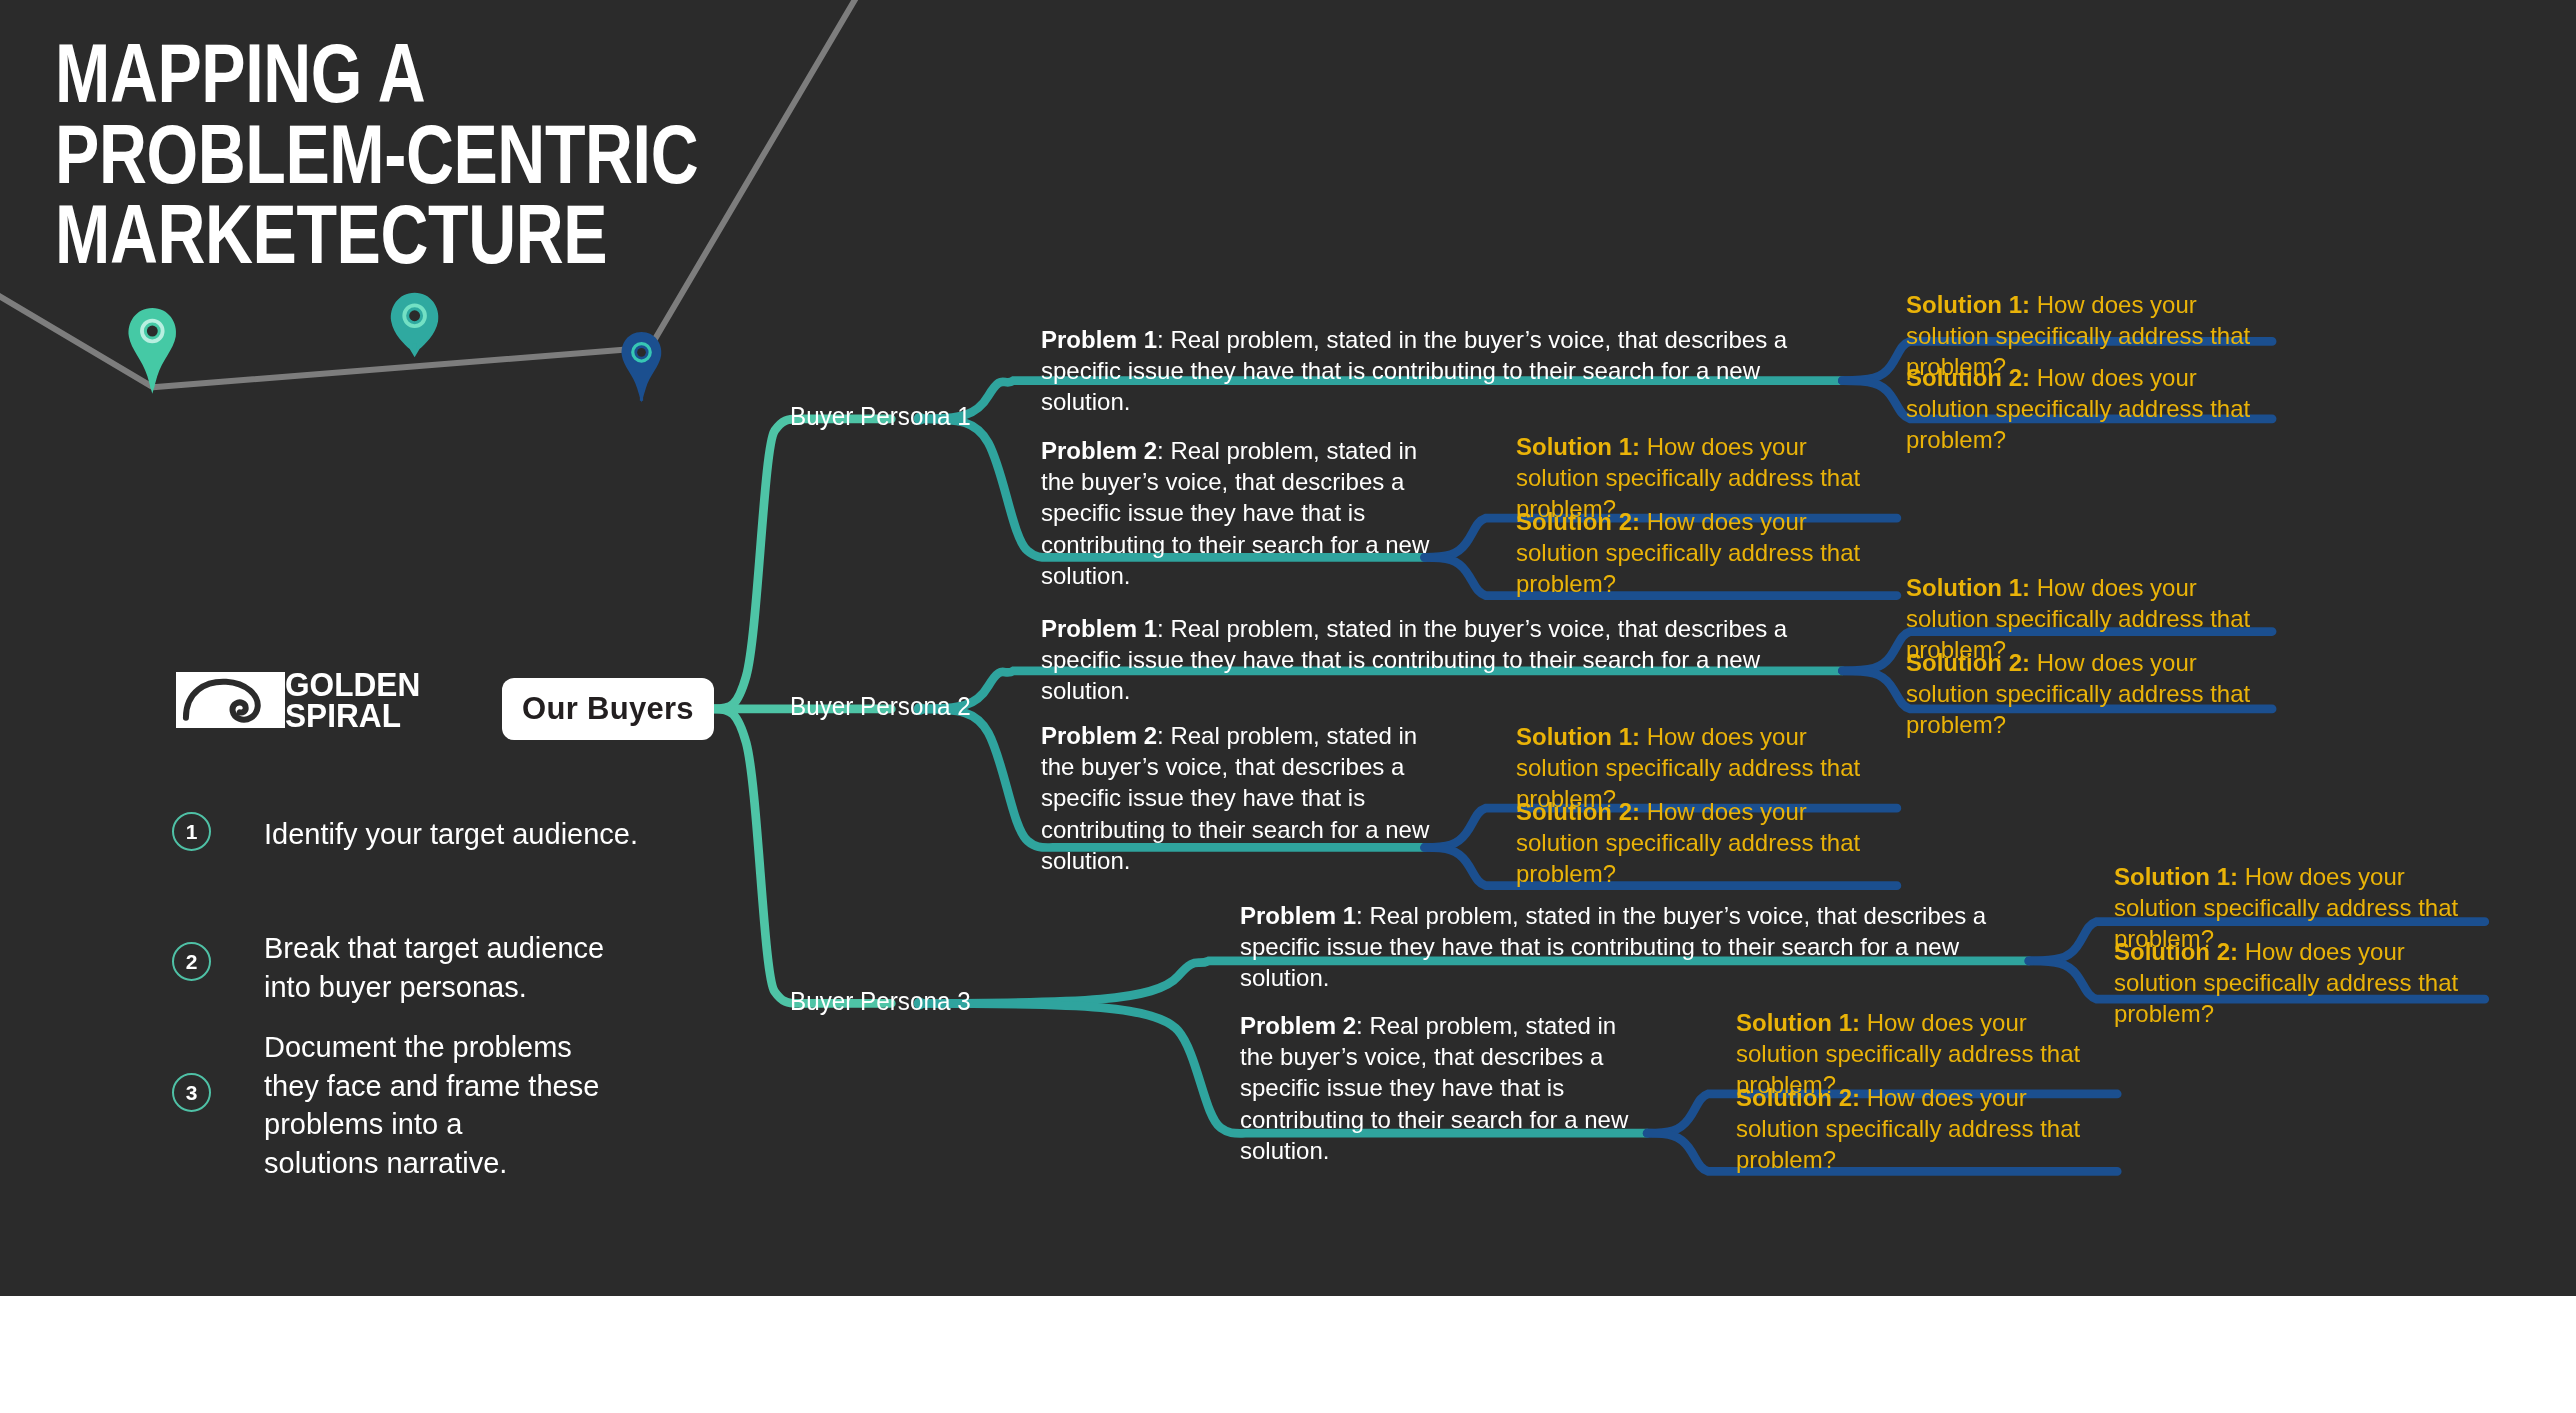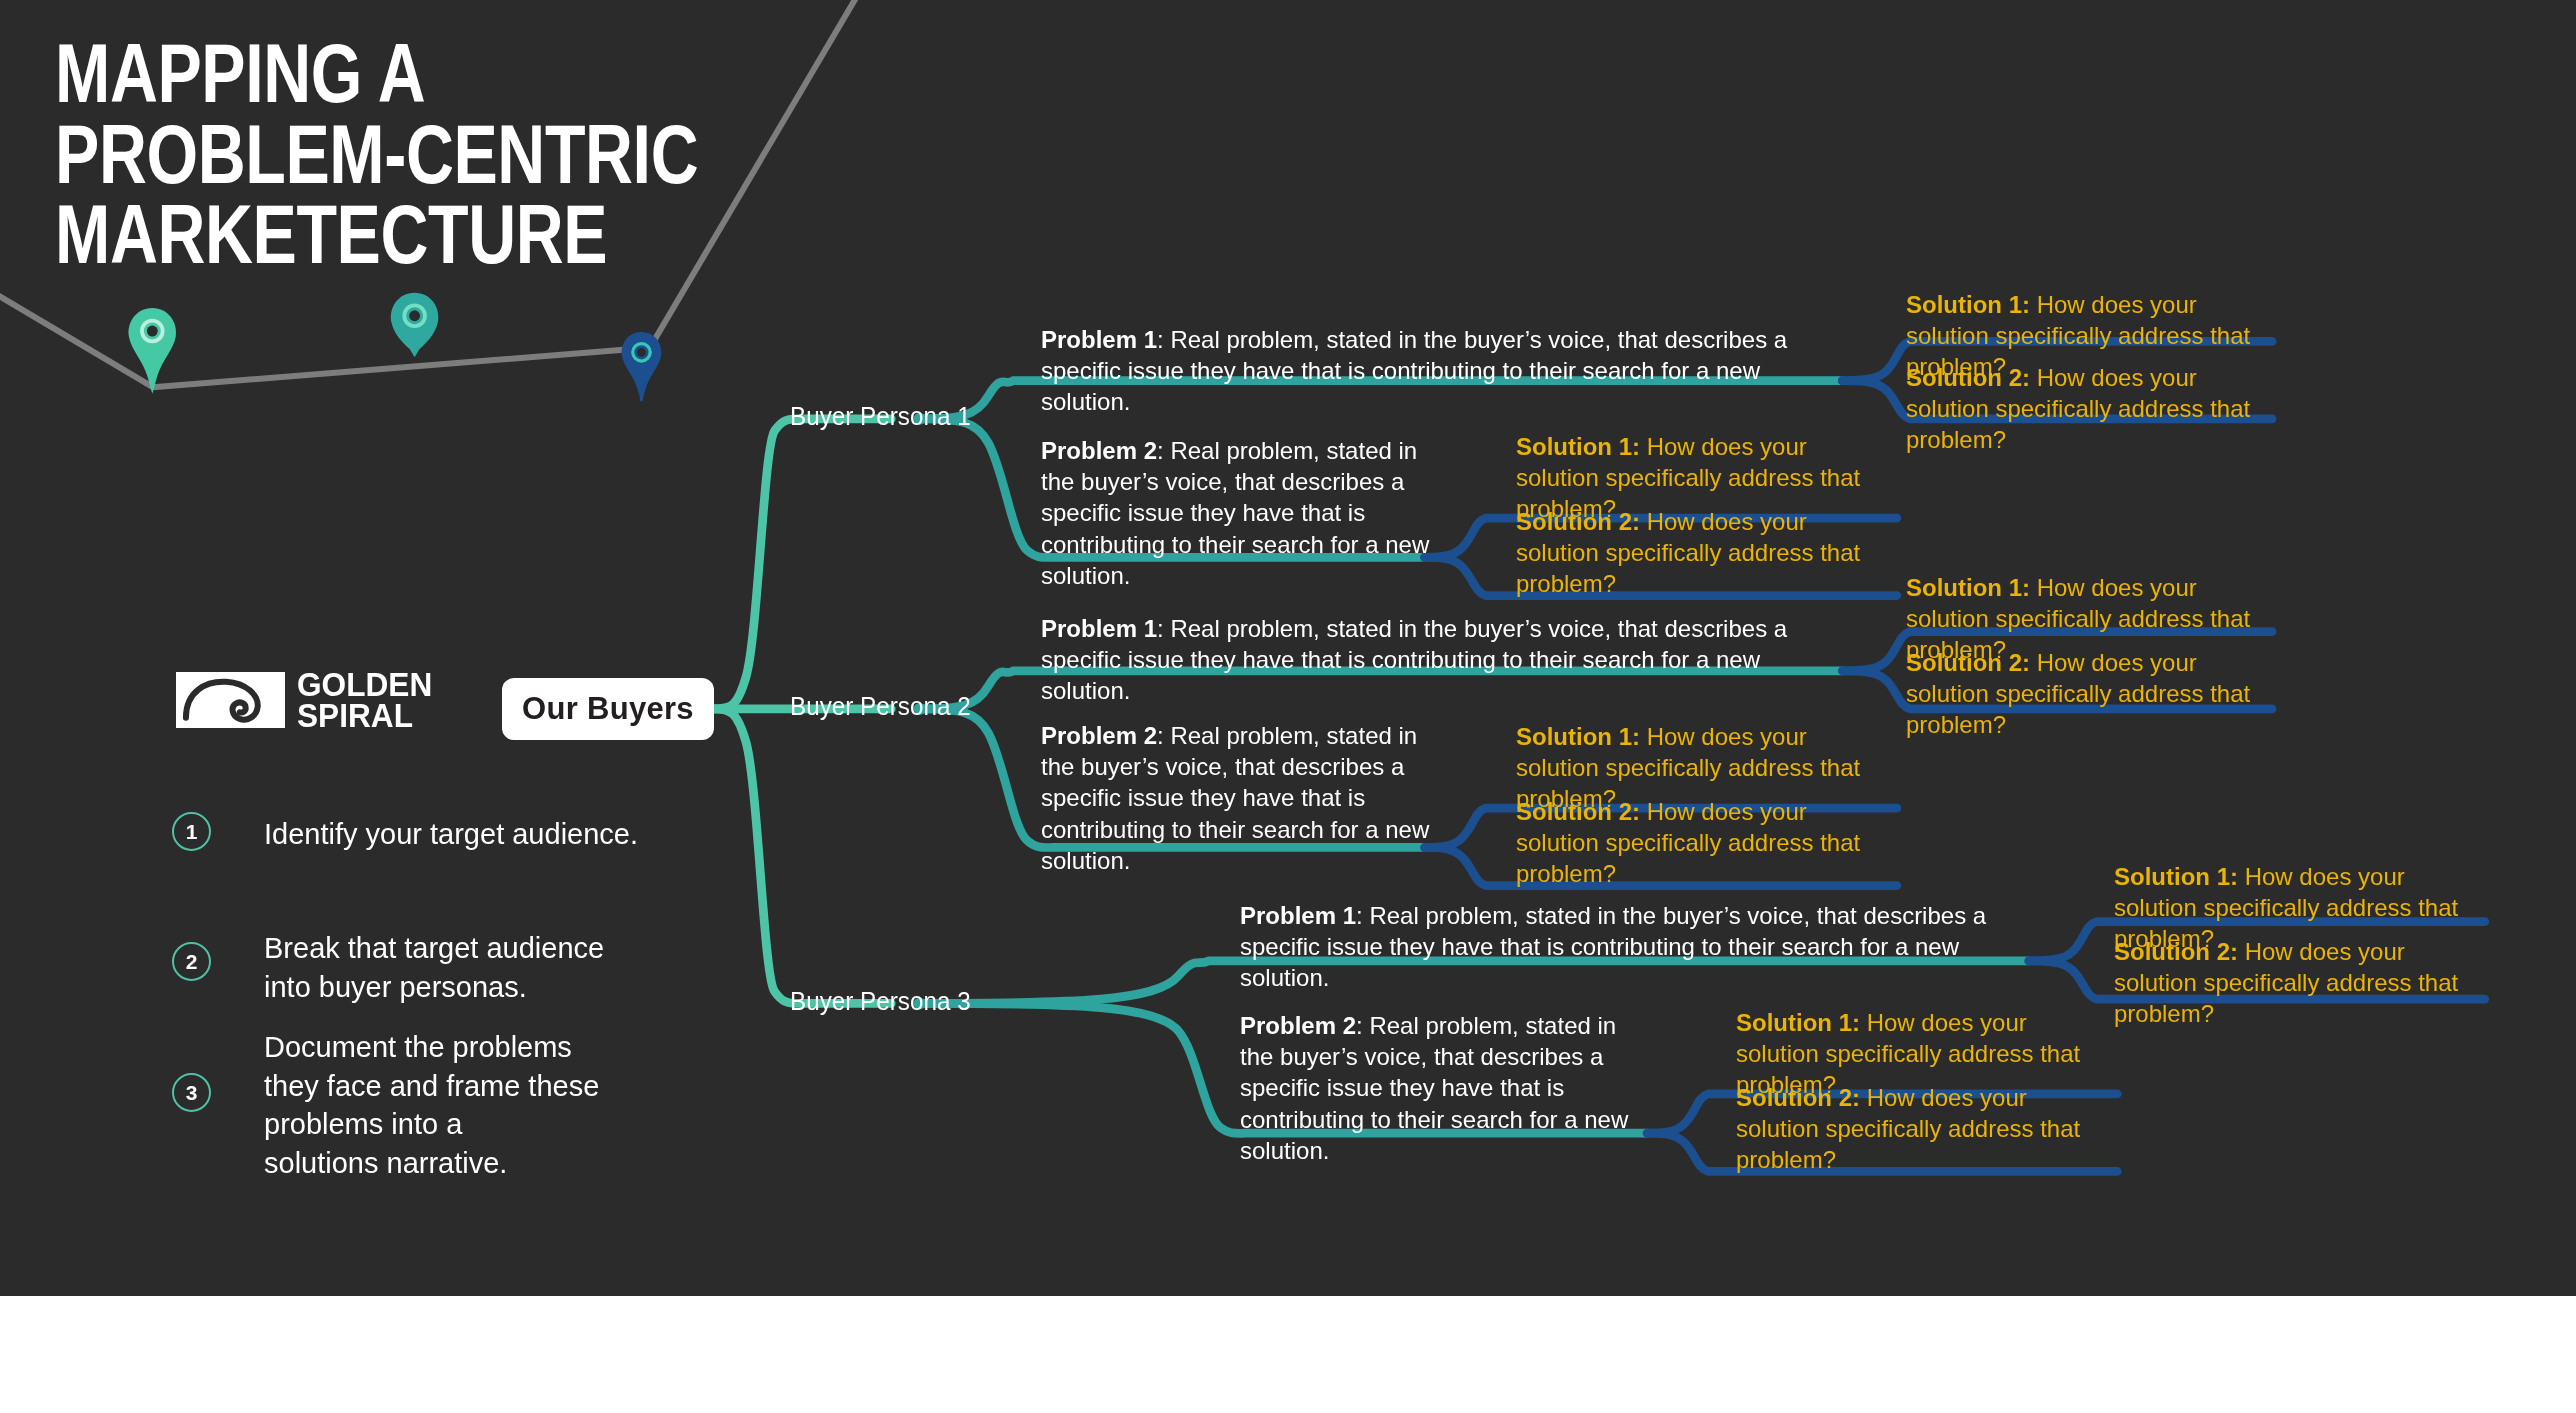--- a/index.html
+++ b/index.html
@@ -22,21 +22,21 @@
     font-size:83px;
     line-height:0.97;
     letter-spacing:-0.5px;
     transform:scaleX(0.80);
     transform-origin:left top;
     white-space:pre-line;
     text-transform:uppercase;
   }
 
   
-  #logo{position:absolute;left:176px;top:669px;display:flex;align-items:center;gap:12px;}
+  #logo{position:absolute;left:176px;top:669px;display:flex;align-items:center;}
   #logo-mark{width:109px;height:56px;background:#ffffff;position:relative;}
   #logo-word{
     color:#ffffff;
     font-family:"Liberation Sans Narrow","Liberation Sans",sans-serif;
     font-weight:700;font-size:34px;line-height:0.92;letter-spacing:0px;
     transform:scaleX(0.93);transform-origin:left center;
     white-space:pre-line;
   }
 
   

